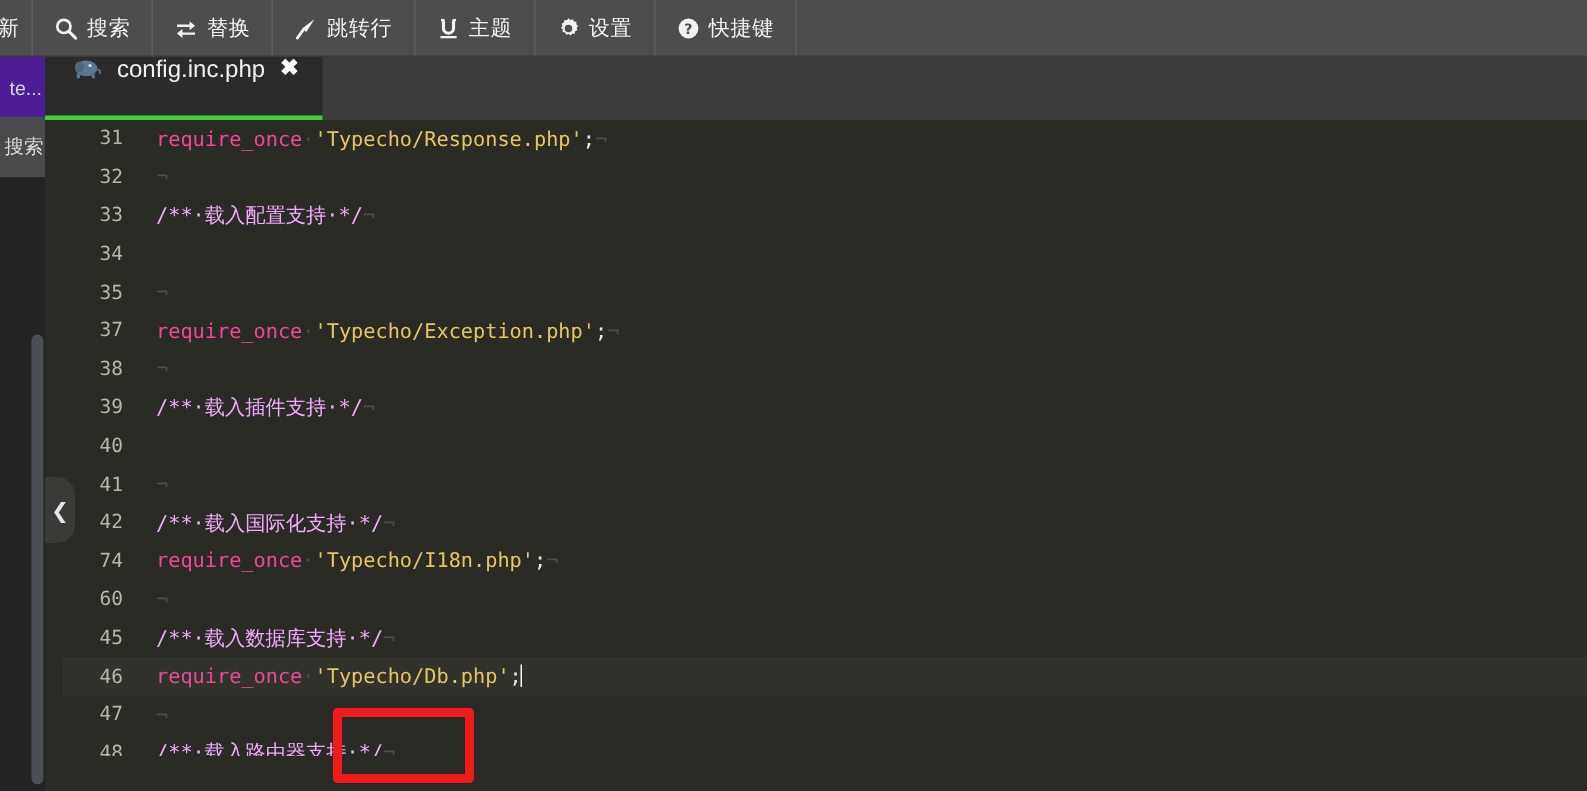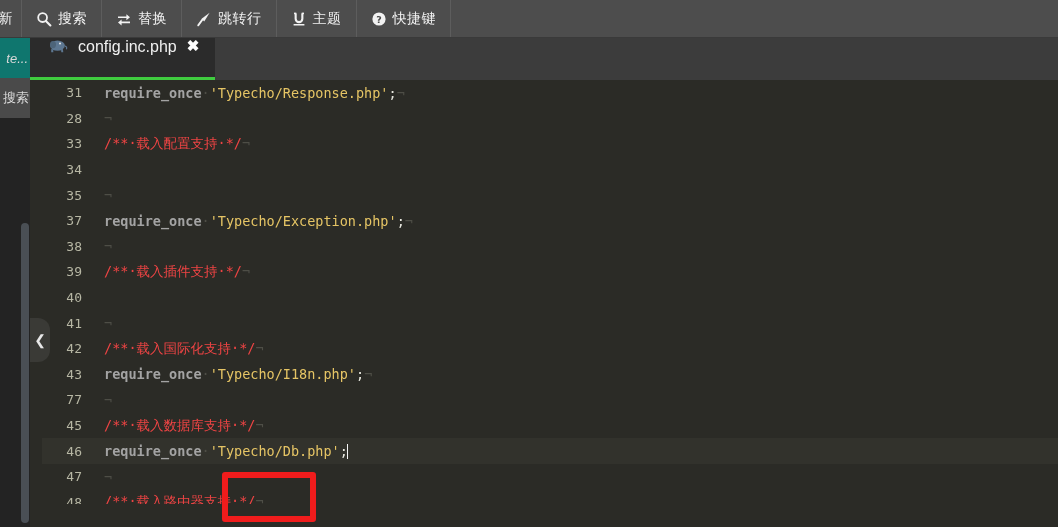--- a/index.html
+++ b/index.html
@@ -52,29 +52,28 @@
     position: absolute; left: 21px; top: 185px;
     width: 8px; height: 300px;
     background: #4a4f55;
     border-radius: 4px;
   }
 
   
   .ghost-tab {
     position: absolute; left: 0; top: 38px;
     width: 30px; height: 40px;
-    background: #0f766e;
+    background: #4c1d95;
     color: #d8d8d8;
     font-size: 13px;
     display: flex; align-items: center; justify-content: flex-end;
     padding-right: 2px;
     overflow: hidden;
     white-space: nowrap;
     cursor: pointer;
-    font-style: italic;
   }
   .ghost-panel {
     position: absolute; left: 0; top: 78px;
     width: 30px; height: 40px;
     background: #4a4a4a;
     color: #dcdcdc;
     font-size: 13px;
     display: flex; align-items: center; justify-content: flex-start;
     padding-left: 3px;
     overflow: hidden; white-space: nowrap;
@@ -146,23 +145,23 @@
     font-size: 8px;
     user-select: none;
   }
   .codetext {
     padding-left: 6px;
     color: #d8d8d0;
     font-size: 13.5px;
   }
 
   
-  .kw   { color: #a3a3a3; font-weight: bold; }   
+  .kw   { color: #ec4899; font-weight: normal; }   
   .str  { color: #e6c565; }                       
-  .cmt  { color: #ef4444; }   
+  .cmt  { color: #f0abfc; }   
   .op   { color: #e8e8e0; }                       
   .eol  { color: #4e4e46; }                       
   .dot  { color: #4e4e46; }                       
   .caret {
     display: inline-block;
     width: 1px; height: 15px;
     background: #f5f5f5;
     vertical-align: -3px;
     margin-left: -1px;
   }
@@ -238,20 +237,29 @@
         <svg width="16" height="16" viewBox="0 0 16 16">
           <rect x="3" y="1.6" width="2.3" height="1.6" fill="#f2f2f2"></rect>
           <rect x="10.7" y="1.6" width="2.3" height="1.6" fill="#f2f2f2"></rect>
           <path d="M3.6 2.6 v5.2 a4.4 4.4 0 0 0 8.8 0 V2.6 h-2.1 v5.2 a2.3 2.3 0 0 1 -4.6 0 V2.6 Z" fill="#f2f2f2"></path>
           <rect x="2.6" y="13" width="10.8" height="1.5" fill="#f2f2f2"></rect>
         </svg>
       </span>
       <span class="tb-label">主题</span>
     </div>
 
+    <div class="tb-item">
+      <span class="glyph">
+        <svg width="16" height="16" viewBox="0 0 16 16">
+          <path fill="#f2f2f2" d="M8 1.2 l1.3 1.05 1.6-.5.75 1.5 1.65.25-.15 1.65 1.25 1.1-1.0 1.3.55 1.57-1.5.78-.3 1.64-1.66-.12-1.12 1.23-1.28-1.03-1.6.5-.76-1.5-1.64-.26.15-1.64-1.25-1.1 1.0-1.3-.55-1.57 1.5-.78.3-1.64 1.66.12z"></path>
+          <circle cx="8" cy="8" r="2.5" fill="#4d4d4d"></circle>
+        </svg>
+      </span>
+      <span class="tb-label">设置</span>
+    </div>
 
     <div class="tb-item">
       <span class="glyph">
         <svg width="16" height="16" viewBox="0 0 16 16">
           <circle cx="8" cy="8" r="6.6" fill="#f2f2f2"></circle>
           <text x="8" y="11.6" font-family="DejaVu Sans, sans-serif" font-size="9.5" font-weight="bold" fill="#4d4d4d" text-anchor="middle">?</text>
         </svg>
       </span>
       <span class="tb-label">快捷键</span>
     </div>
@@ -281,32 +289,32 @@
 
   <div class="ghost-tab">
     <span>te...</span>
   </div>
   <div class="ghost-panel">
     <span>搜索</span>
   </div>
 
   <div class="editor" id="editor">
       <div class="code-row"><div class="gutter">31</div><div class="fold"></div><div class="codetext"><span class="kw">require_once</span><span class="dot">·</span><span class="str">'Typecho/Response.php'</span><span class="op">;</span><span class="eol">¬</span></div></div>
-      <div class="code-row"><div class="gutter">28</div><div class="fold"></div><div class="codetext"><span class="eol">¬</span></div></div>
+      <div class="code-row"><div class="gutter">32</div><div class="fold"></div><div class="codetext"><span class="eol">¬</span></div></div>
       <div class="code-row"><div class="gutter">33</div><div class="fold"></div><div class="codetext"><span class="cmt">/**·载入配置支持·*/</span><span class="eol">¬</span></div></div>
       <div class="code-row"><div class="gutter">34</div><div class="fold"></div></div>
       <div class="code-row"><div class="gutter">35</div><div class="fold"></div><div class="codetext"><span class="eol">¬</span></div></div>
       <div class="code-row"><div class="gutter">37</div><div class="fold"></div><div class="codetext"><span class="kw">require_once</span><span class="dot">·</span><span class="str">'Typecho/Exception.php'</span><span class="op">;</span><span class="eol">¬</span></div></div>
       <div class="code-row"><div class="gutter">38</div><div class="fold"></div><div class="codetext"><span class="eol">¬</span></div></div>
       <div class="code-row"><div class="gutter">39</div><div class="fold"></div><div class="codetext"><span class="cmt">/**·载入插件支持·*/</span><span class="eol">¬</span></div></div>
       <div class="code-row"><div class="gutter">40</div><div class="fold"></div></div>
       <div class="code-row"><div class="gutter">41</div><div class="fold"></div><div class="codetext"><span class="eol">¬</span></div></div>
       <div class="code-row"><div class="gutter">42</div><div class="fold"></div><div class="codetext"><span class="cmt">/**·载入国际化支持·*/</span><span class="eol">¬</span></div></div>
-      <div class="code-row"><div class="gutter">43</div><div class="fold"></div><div class="codetext"><span class="kw">require_once</span><span class="dot">·</span><span class="str">'Typecho/I18n.php'</span><span class="op">;</span><span class="eol">¬</span></div></div>
-      <div class="code-row"><div class="gutter">77</div><div class="fold"></div><div class="codetext"><span class="eol">¬</span></div></div>
+      <div class="code-row"><div class="gutter">74</div><div class="fold"></div><div class="codetext"><span class="kw">require_once</span><span class="dot">·</span><span class="str">'Typecho/I18n.php'</span><span class="op">;</span><span class="eol">¬</span></div></div>
+      <div class="code-row"><div class="gutter">60</div><div class="fold"></div><div class="codetext"><span class="eol">¬</span></div></div>
       <div class="code-row"><div class="gutter">45</div><div class="fold"></div><div class="codetext"><span class="cmt">/**·载入数据库支持·*/</span><span class="eol">¬</span></div></div>
       <div class="code-row current"><div class="gutter">46</div><div class="fold"></div><div class="codetext"><span class="kw">require_once</span><span class="dot">·</span><span class="str">'Typecho/Db.php'</span><span class="op">;</span><span class="caret"></span></div></div>
       <div class="code-row"><div class="gutter">47</div><div class="fold"></div><div class="codetext"><span class="eol">¬</span></div></div>
       <div class="code-row"><div class="gutter">48</div><div class="fold"></div><div class="codetext"><span class="cmt">/**·载入路由器支持·*/</span><span class="eol">¬</span></div></div>
     </div>
 
   <div class="collapse-handle">
     <span>❮</span>
   </div>
 

